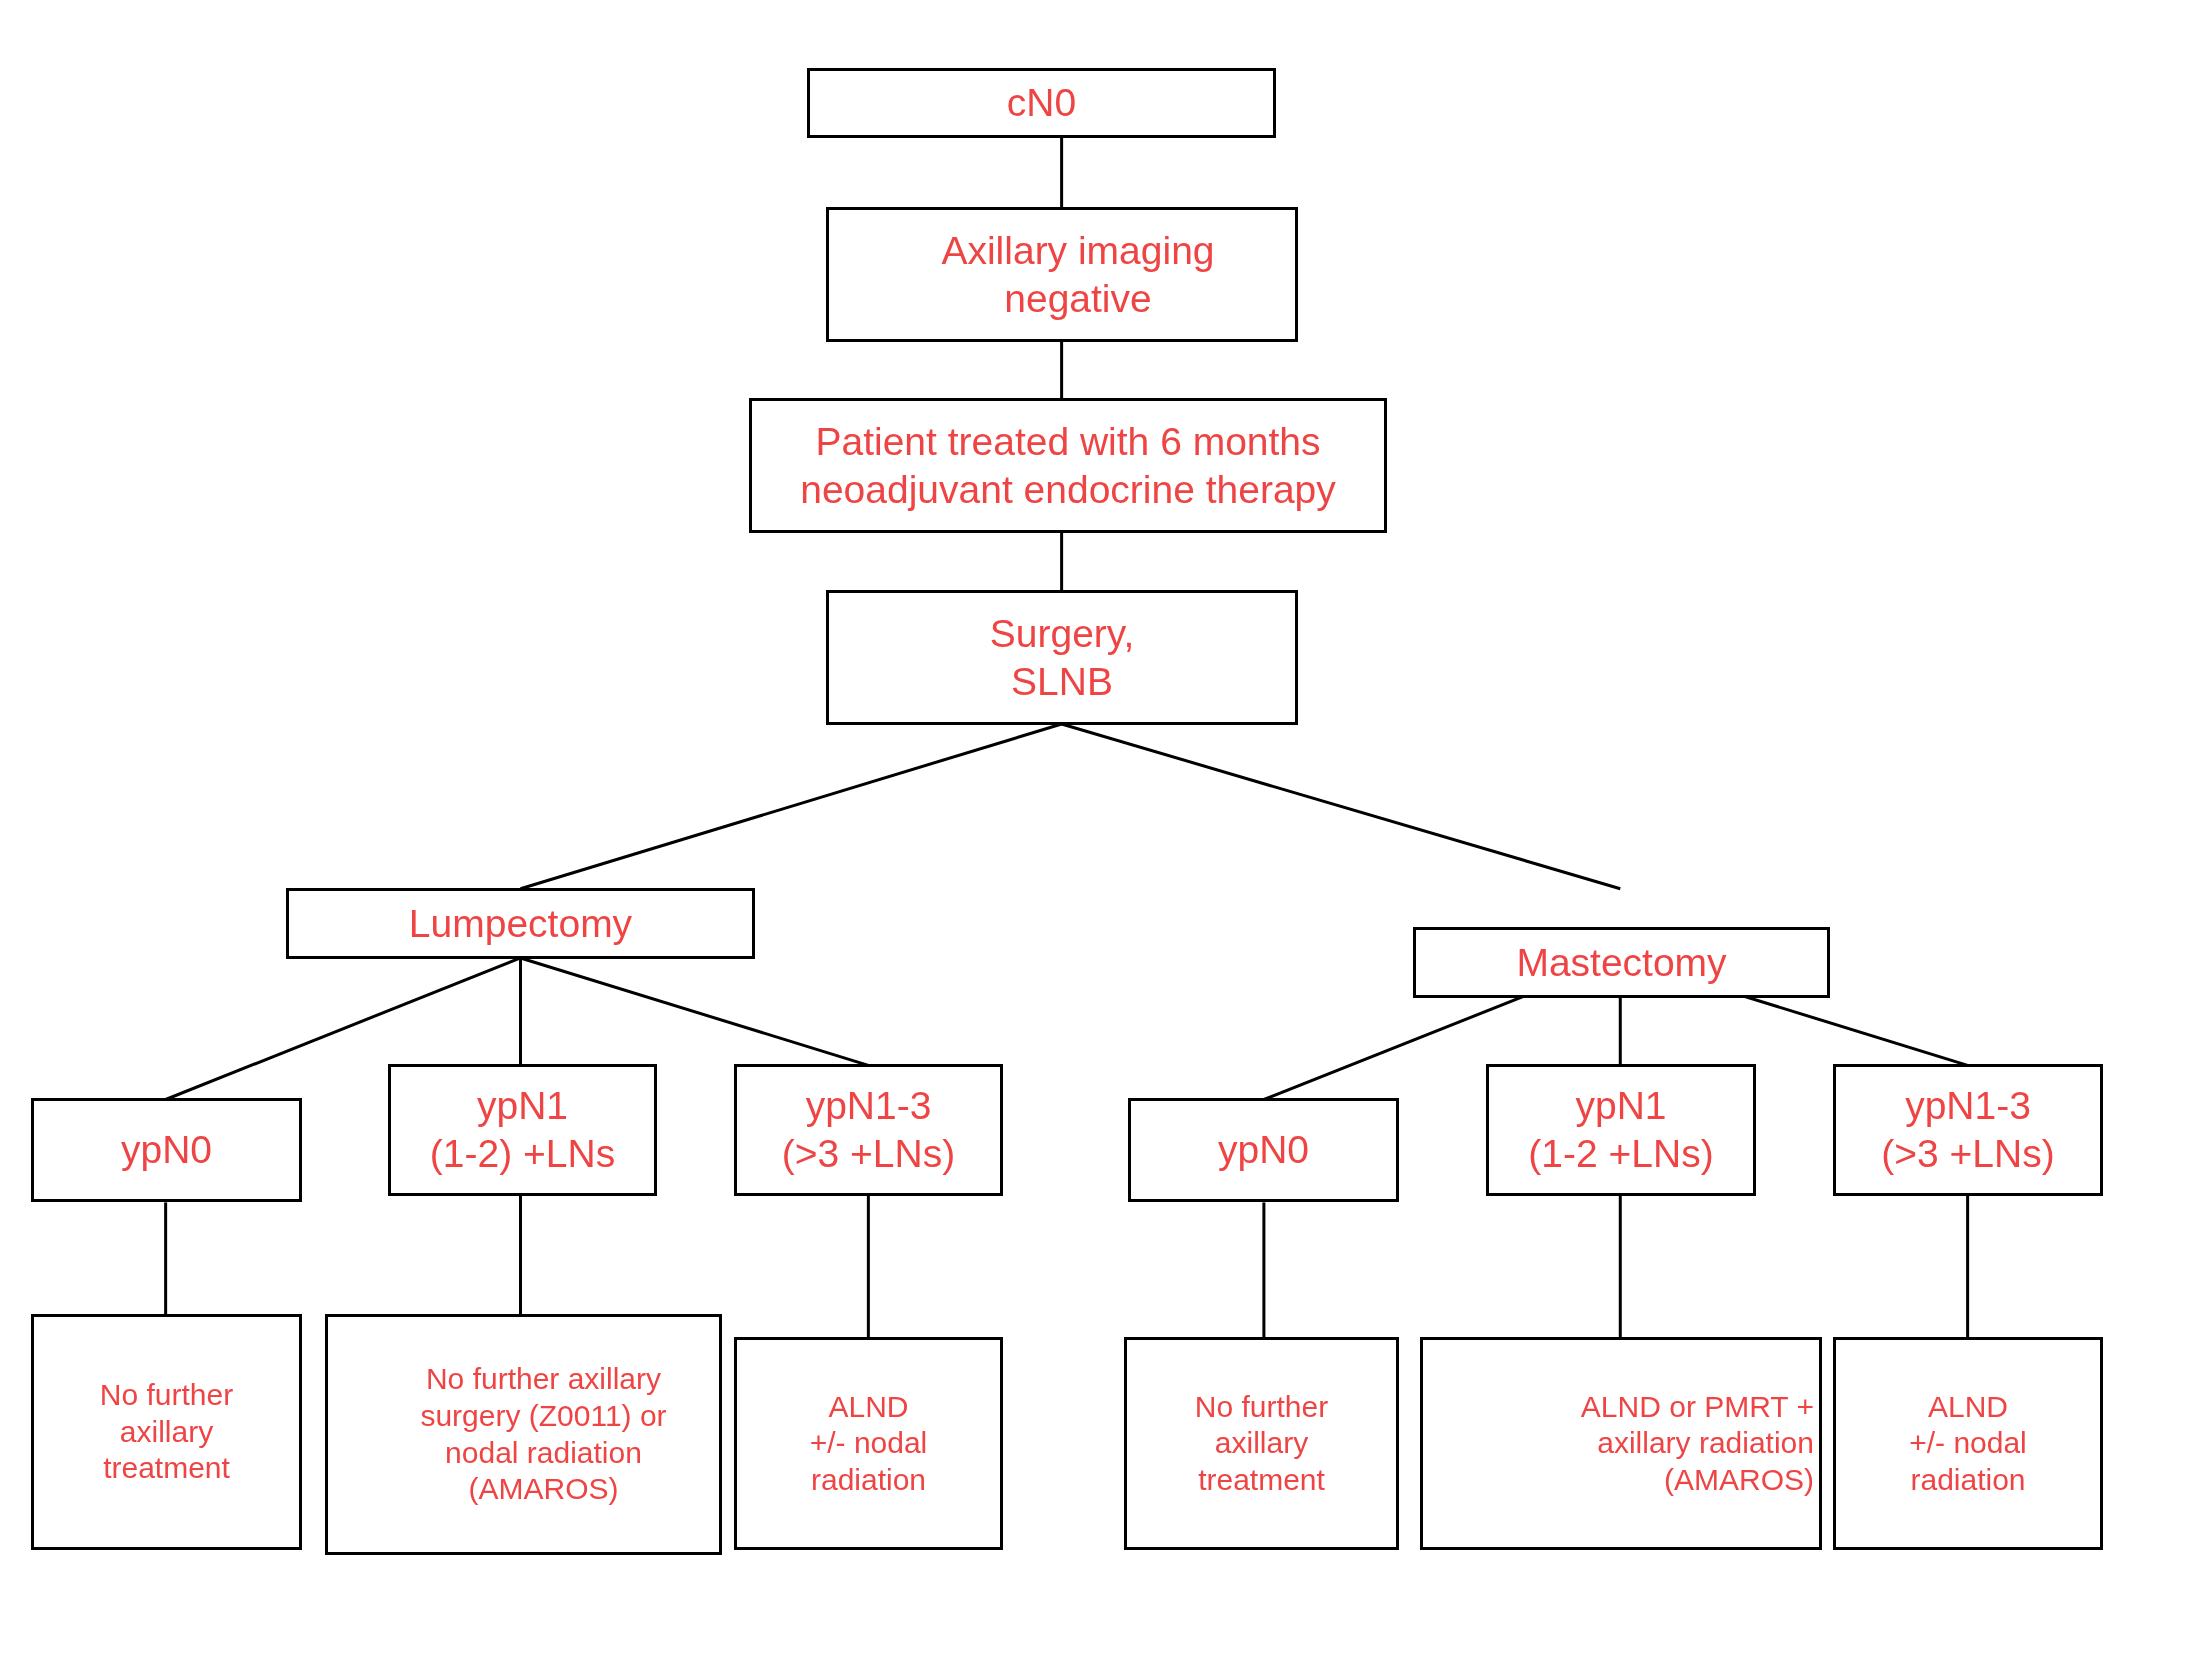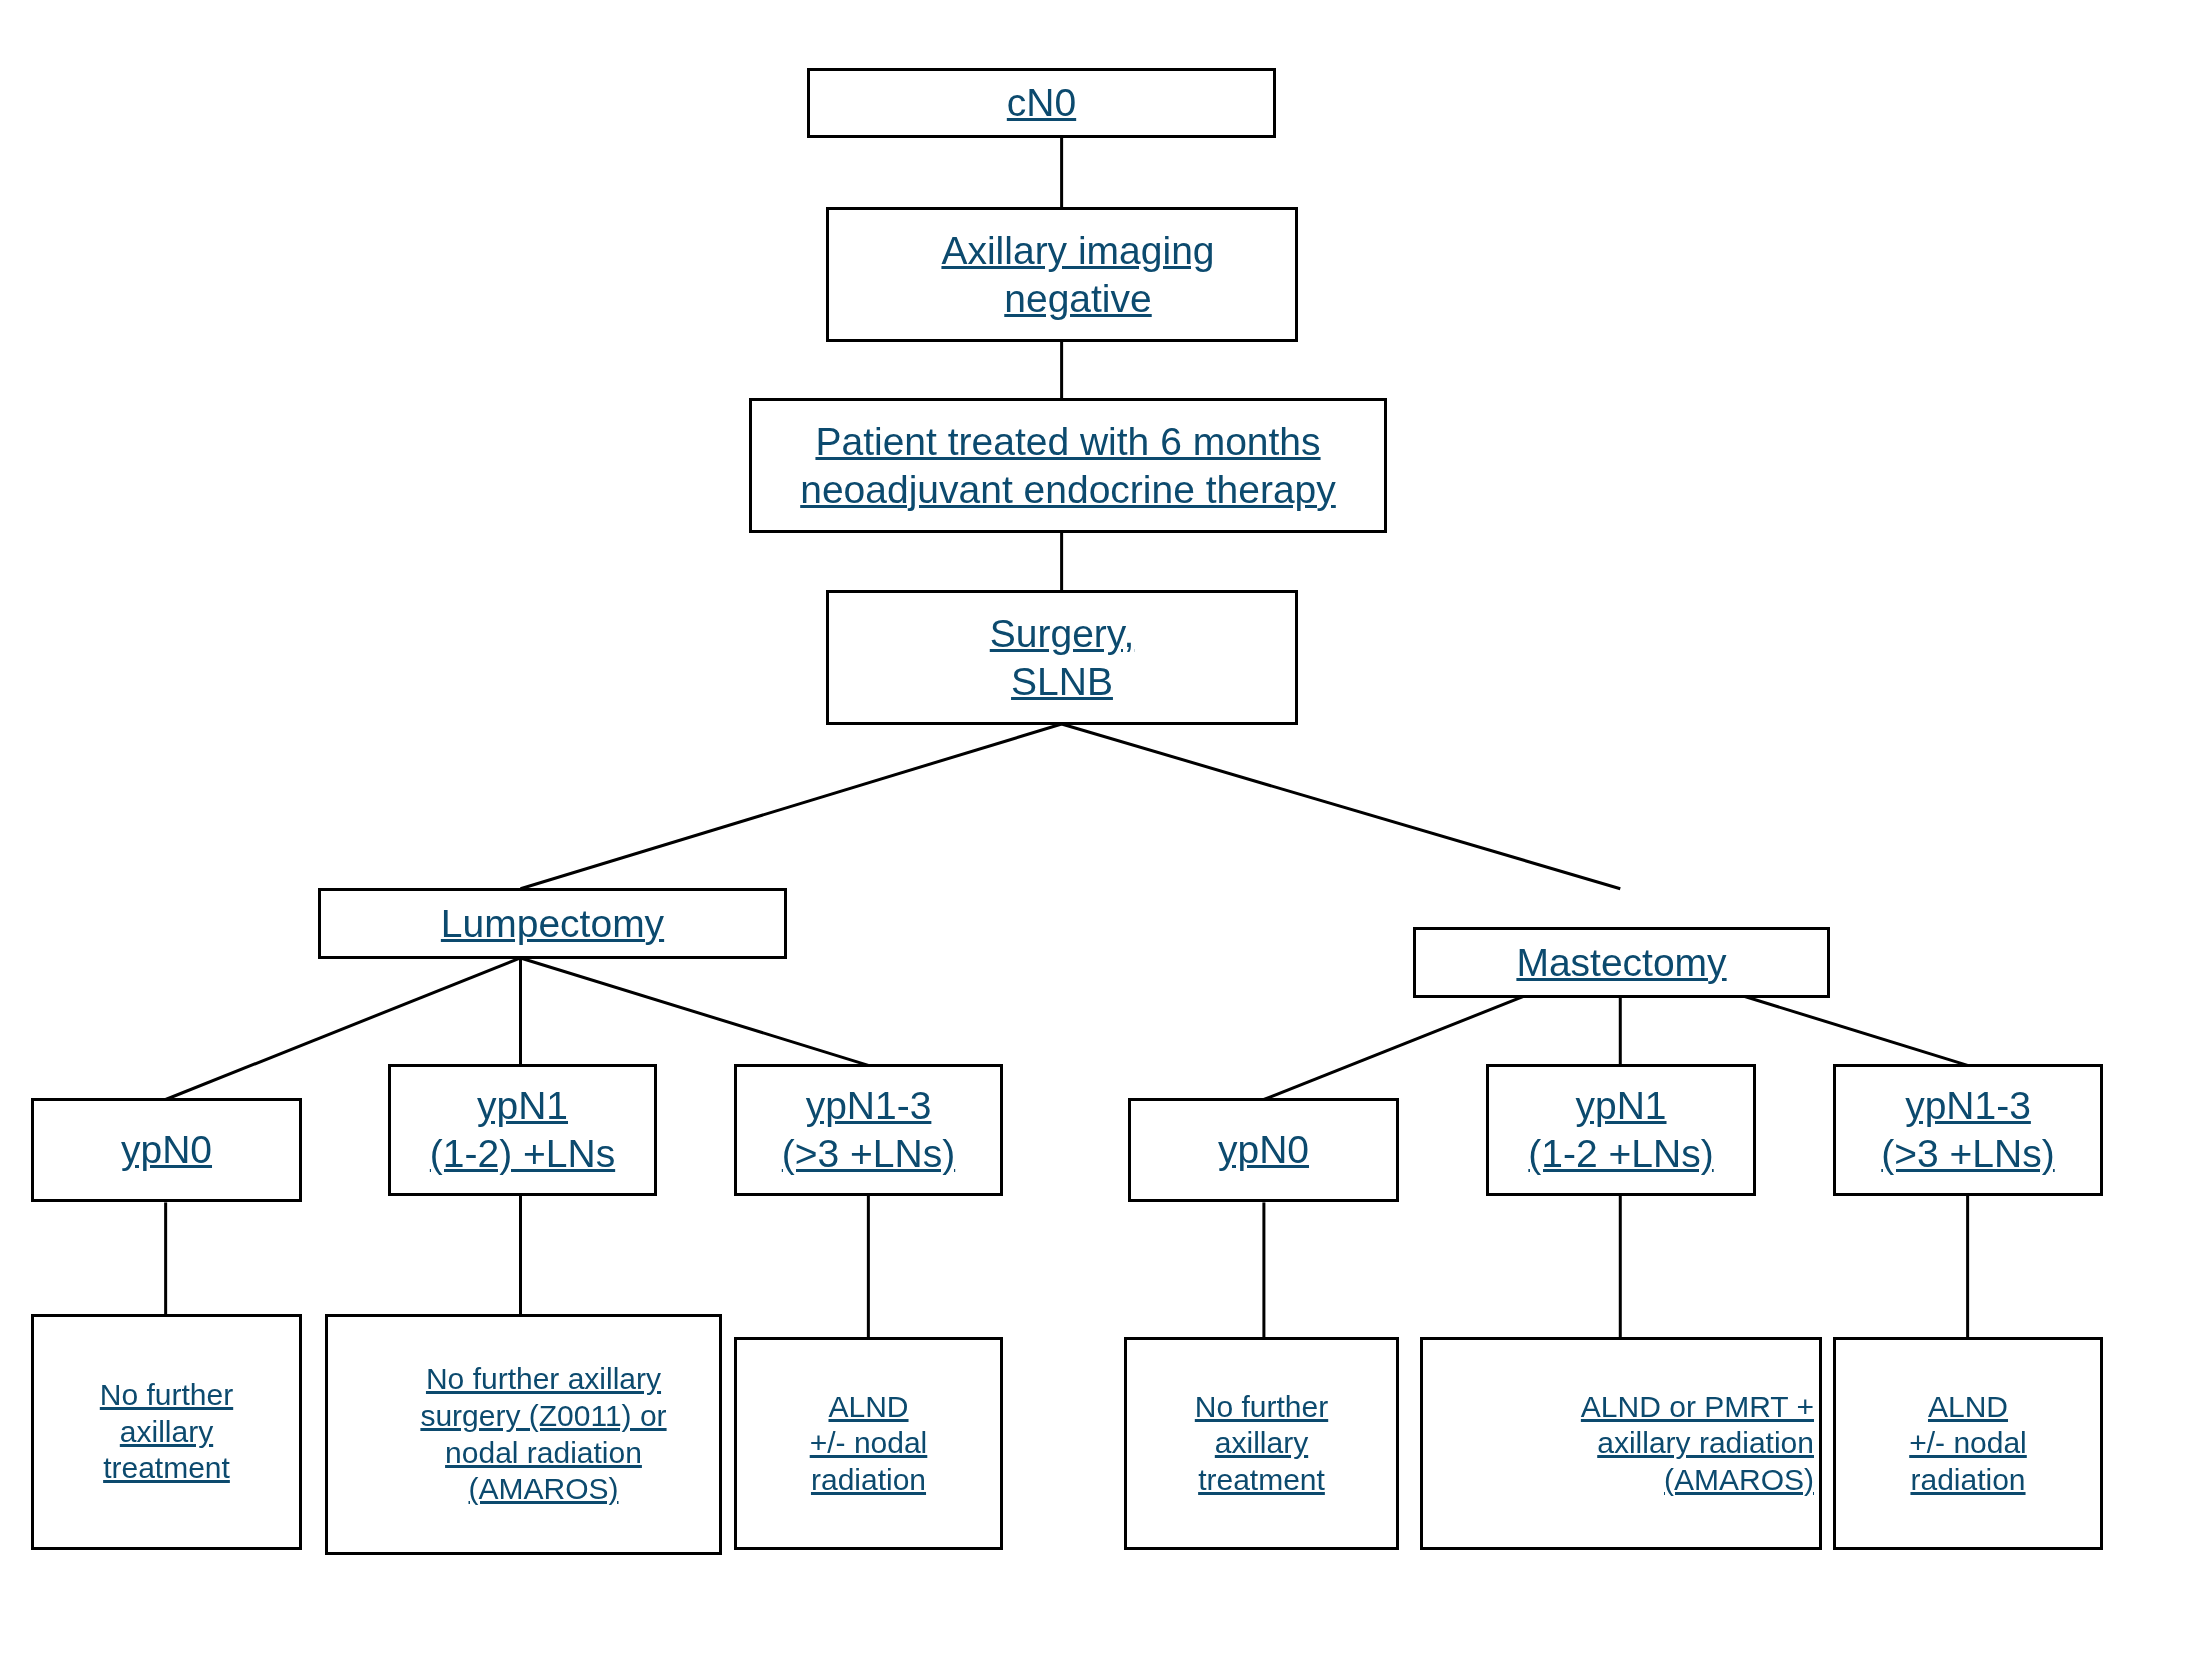--- a/index.html
+++ b/index.html
@@ -30,23 +30,22 @@
   }
   .node {
     position: absolute;
     box-sizing: border-box;
     border: 3.5px solid #000000;
     background: #ffffff;
     display: flex;
     align-items: center;
     justify-content: center;
     text-align: center;
-    color: #0c4a6e;
+    color: #ef4444;
     line-height: 1.22;
-    text-decoration: underline;
   }
   .node .label {
     display: block;
     width: 100%;
     padding: 0 5px;
     white-space: pre-line;
   }
   .fs-lg { font-size: 39px; }
   .fs-md { font-size: 30px; }
 </style>
@@ -94,21 +93,21 @@
   <div class="node fs-lg" style="left:749px; top:398px; width:638px; height:135px;">
     <span class="label">Patient treated with 6 months
 neoadjuvant endocrine therapy</span>
   </div>
 
   <div class="node fs-lg" style="left:826px; top:590px; width:472px; height:135px;">
     <span class="label">Surgery,
 SLNB</span>
   </div>
 
-  <div class="node fs-lg" style="left:286px; top:888px; width:469px; height:71px;margin-left:32px;">
+  <div class="node fs-lg" style="left:286px; top:888px; width:469px; height:71px;">
     <span class="label">Lumpectomy</span>
   </div>
 
   <div class="node fs-lg" style="left:1413px; top:888px; width:417px; height:71px;margin-top:39px;">
     <span class="label">Mastectomy</span>
   </div>
 
   <div class="node fs-lg" style="left:31px; top:1098px; width:271px; height:104px;">
     <span class="label">ypN0</span>
   </div>

